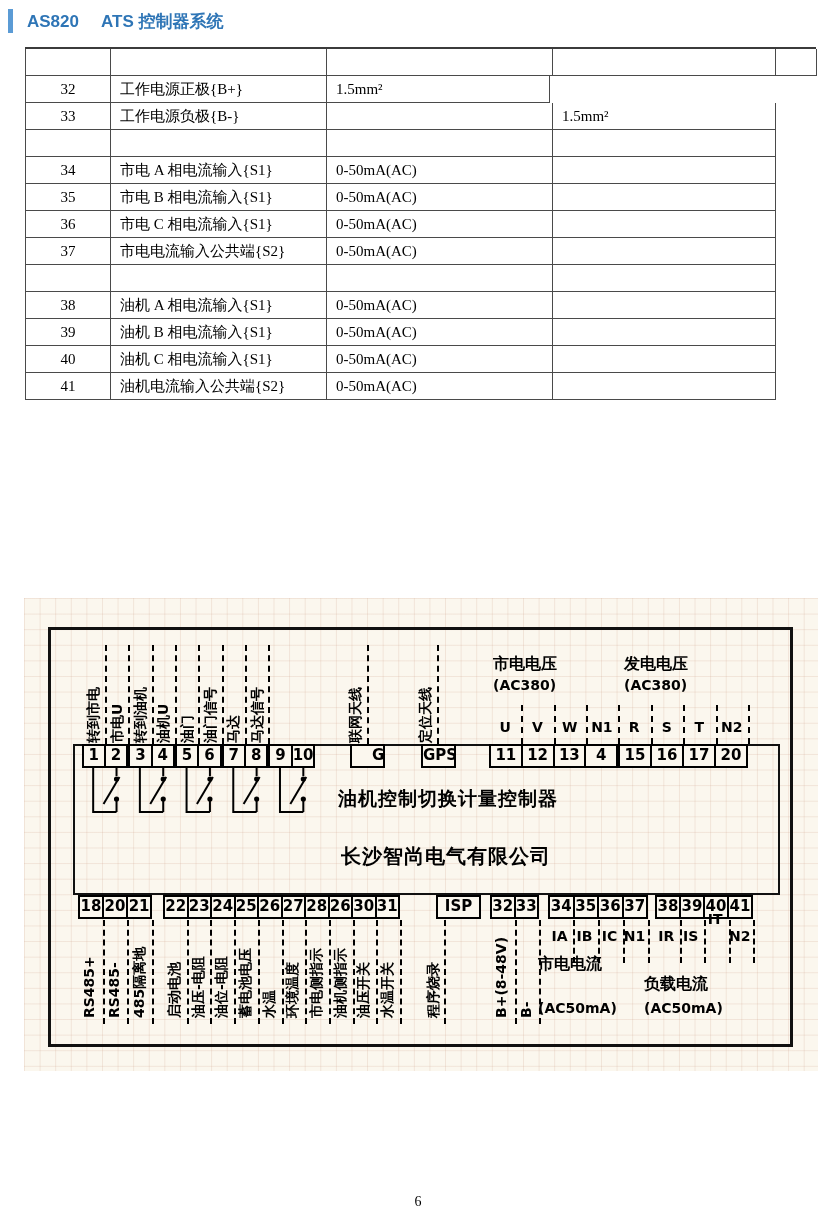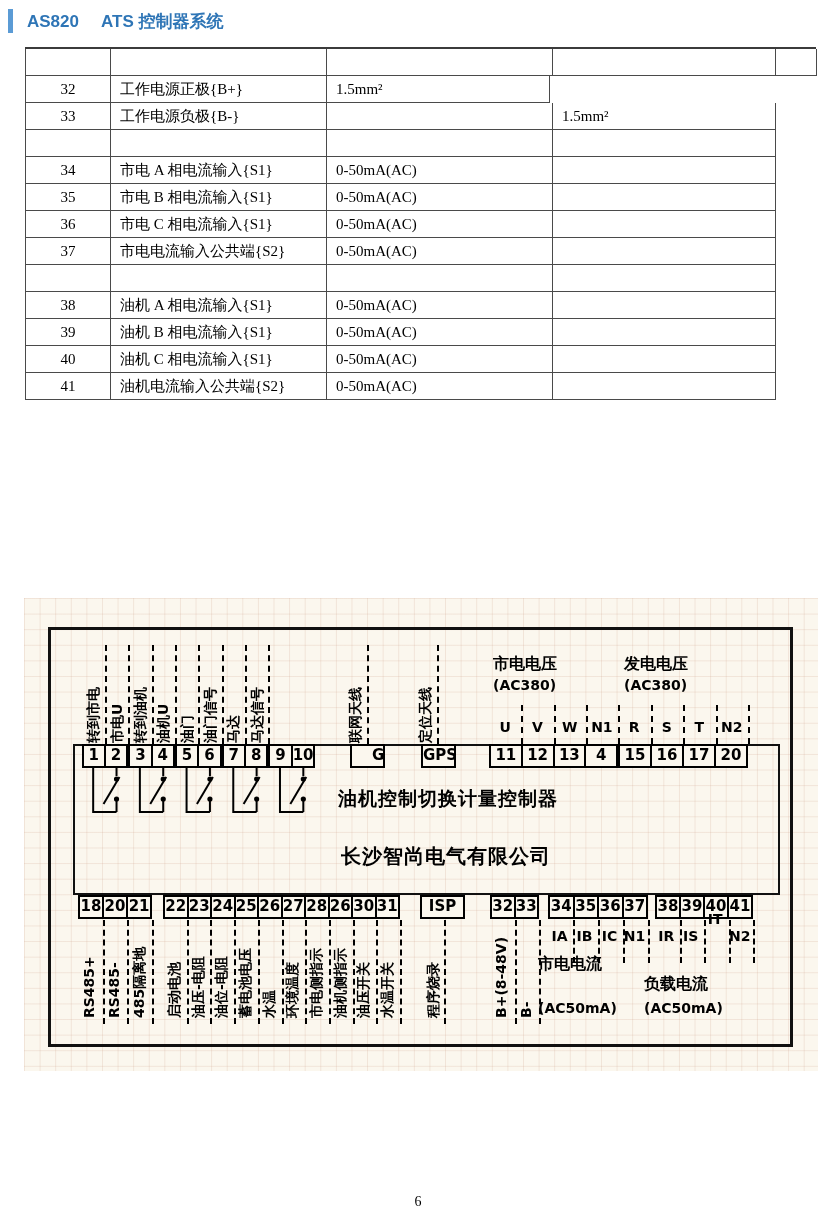--- a/index.html
+++ b/index.html
@@ -263,21 +263,21 @@
       <div class="vlabel" style="left: 218.35px; top: 359px;">环境温度</div>
       <div class="vdash" style="left: 281.2px; top: 322px; height: 104px;"></div>
       <div class="vlabel" style="left: 242.05px; top: 359px;">市电侧指示</div>
       <div class="vdash" style="left: 304.9px; top: 322px; height: 104px;"></div>
       <div class="vlabel" style="left: 265.75px; top: 359px;">油机侧指示</div>
       <div class="vdash" style="left: 328.6px; top: 322px; height: 104px;"></div>
       <div class="vlabel" style="left: 289.45px; top: 359px;">油压开关</div>
       <div class="vdash" style="left: 352.3px; top: 322px; height: 104px;"></div>
       <div class="vlabel" style="left: 313.15px; top: 359px;">水温开关</div>
       <div class="vdash" style="left: 376px; top: 322px; height: 104px;"></div>
-      <div class="tgroup" style="left: 396px; top: 297px; width: 45px;">
+      <div class="tgroup" style="left: 412px; top: 297px; width: 45px;">
         <div>ISP</div>
       </div>
       <div class="vlabel" style="left: 359px; top: 359px;">程序烧录</div>
       <div class="vdash" style="left: 420px; top: 322px; height: 104px;"></div>
       <div class="tgroup" style="left: 466px; top: 297px; width: 49px;">
         <div>32</div>
         <div>33</div>
       </div>
       <div class="vlabel" style="left: 427.25px; top: 359px;">B+(8-48V)</div>
       <div class="vdash" style="left: 490.5px; top: 322px; height: 104px;"></div>

